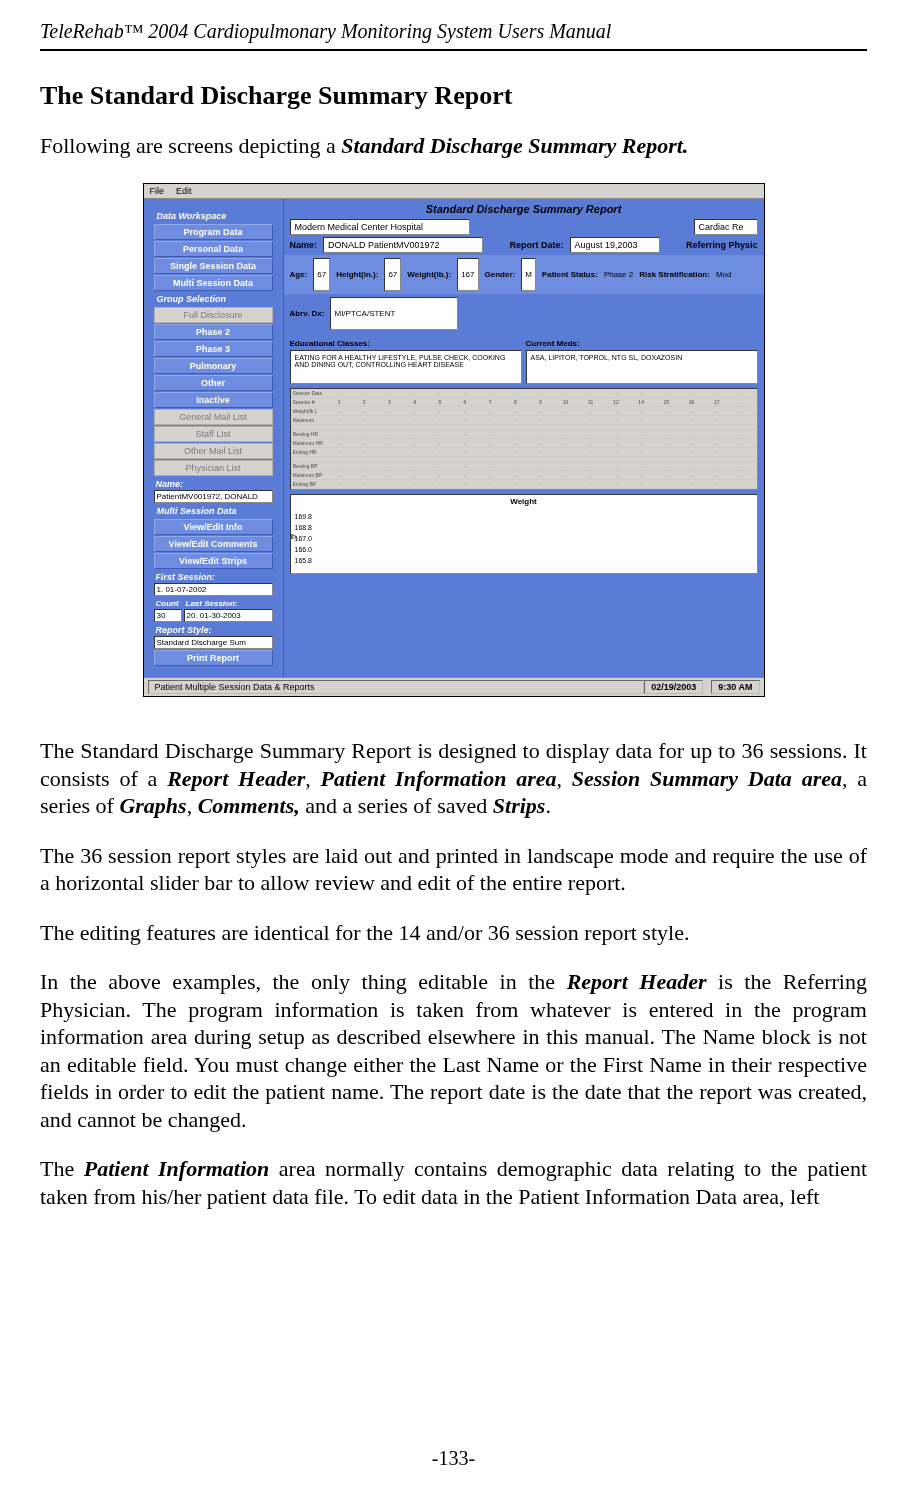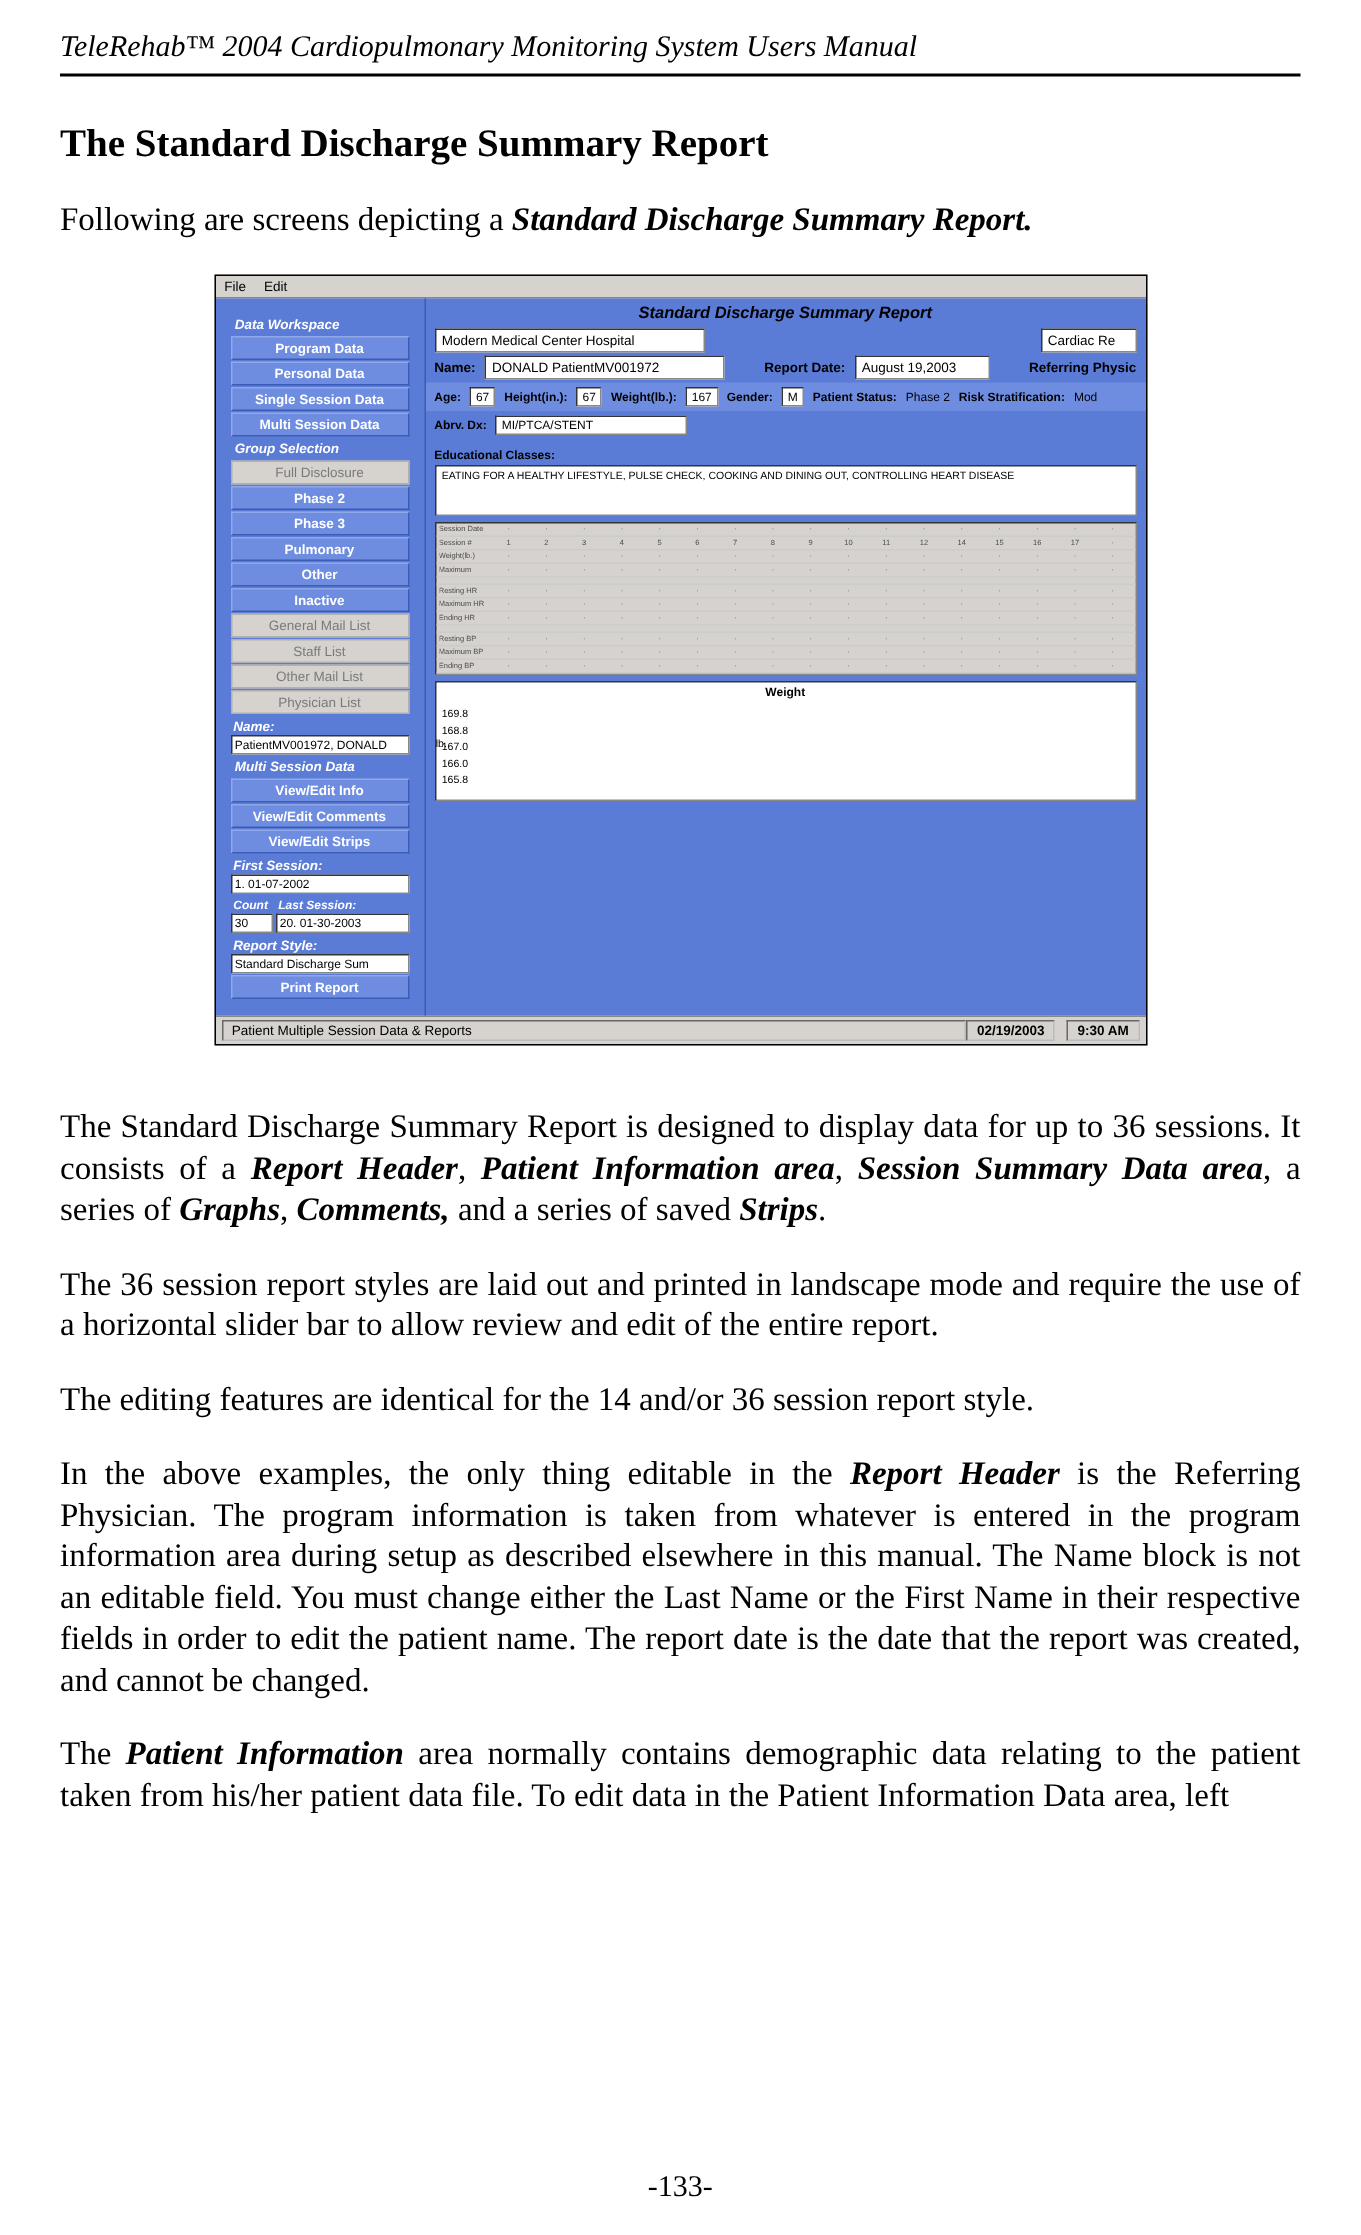--- a/index.html
+++ b/index.html
@@ -145,21 +145,21 @@
     background: #6e8de0;
     display: flex;
     align-items: center;
     gap: 6px;
     padding: 3px 6px;
   }
   .pib-label { font-weight: bold; font-size: 8px; color:#000; }
   .pib-input {
     background: #fff;
     border: 1px inset #888;
-    padding: 1px 3px;
+    padding: 11px 3px;
     font-size: 8px;
   }
   .edu-meds-row {
     display: flex;
     gap: 4px;
     padding: 4px 6px 2px 6px;
   }
   .edu-box, .meds-box {
     flex: 1;
     background: #5a7bd6;
@@ -361,20 +361,24 @@
 
         <div class="patient-info-bar" style="background:#5a7bd6;">
           <span class="pib-label">Abrv. Dx:</span>
           <span class="pib-input" style="flex:0 0 120px;">MI/PTCA/STENT</span>
         </div>
 
         <div class="edu-meds-row">
           <div class="edu-box">
             <div class="box-title">Educational Classes:</div>
             <div class="box-content">EATING FOR A HEALTHY LIFESTYLE, PULSE CHECK, COOKING AND DINING OUT, CONTROLLING HEART DISEASE</div>
+          </div>
+          <div class="meds-box">
+            <div class="box-title">Current Meds:</div>
+            <div class="box-content">ASA, LIPITOR, TOPROL, NTG SL, DOXAZOSIN</div>
           </div>
         </div>
 
         <div class="data-table">
           <div class="dt-row">
               <span class="row-label">Session Date</span>
               <span>·</span>
               <span>·</span>
               <span>·</span>
               <span>·</span>

